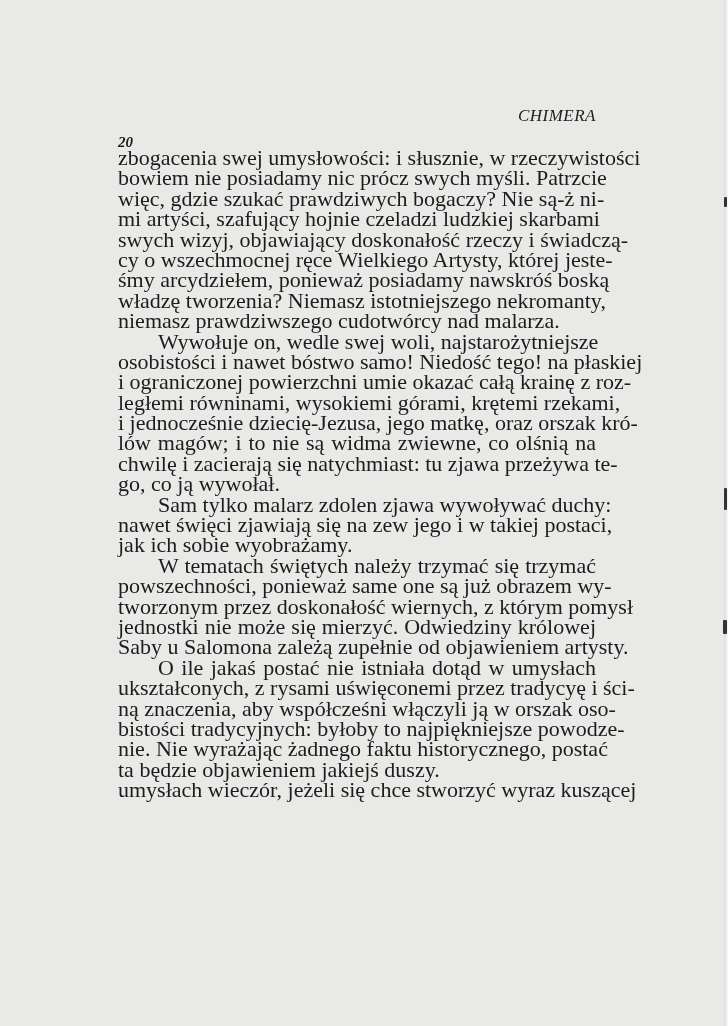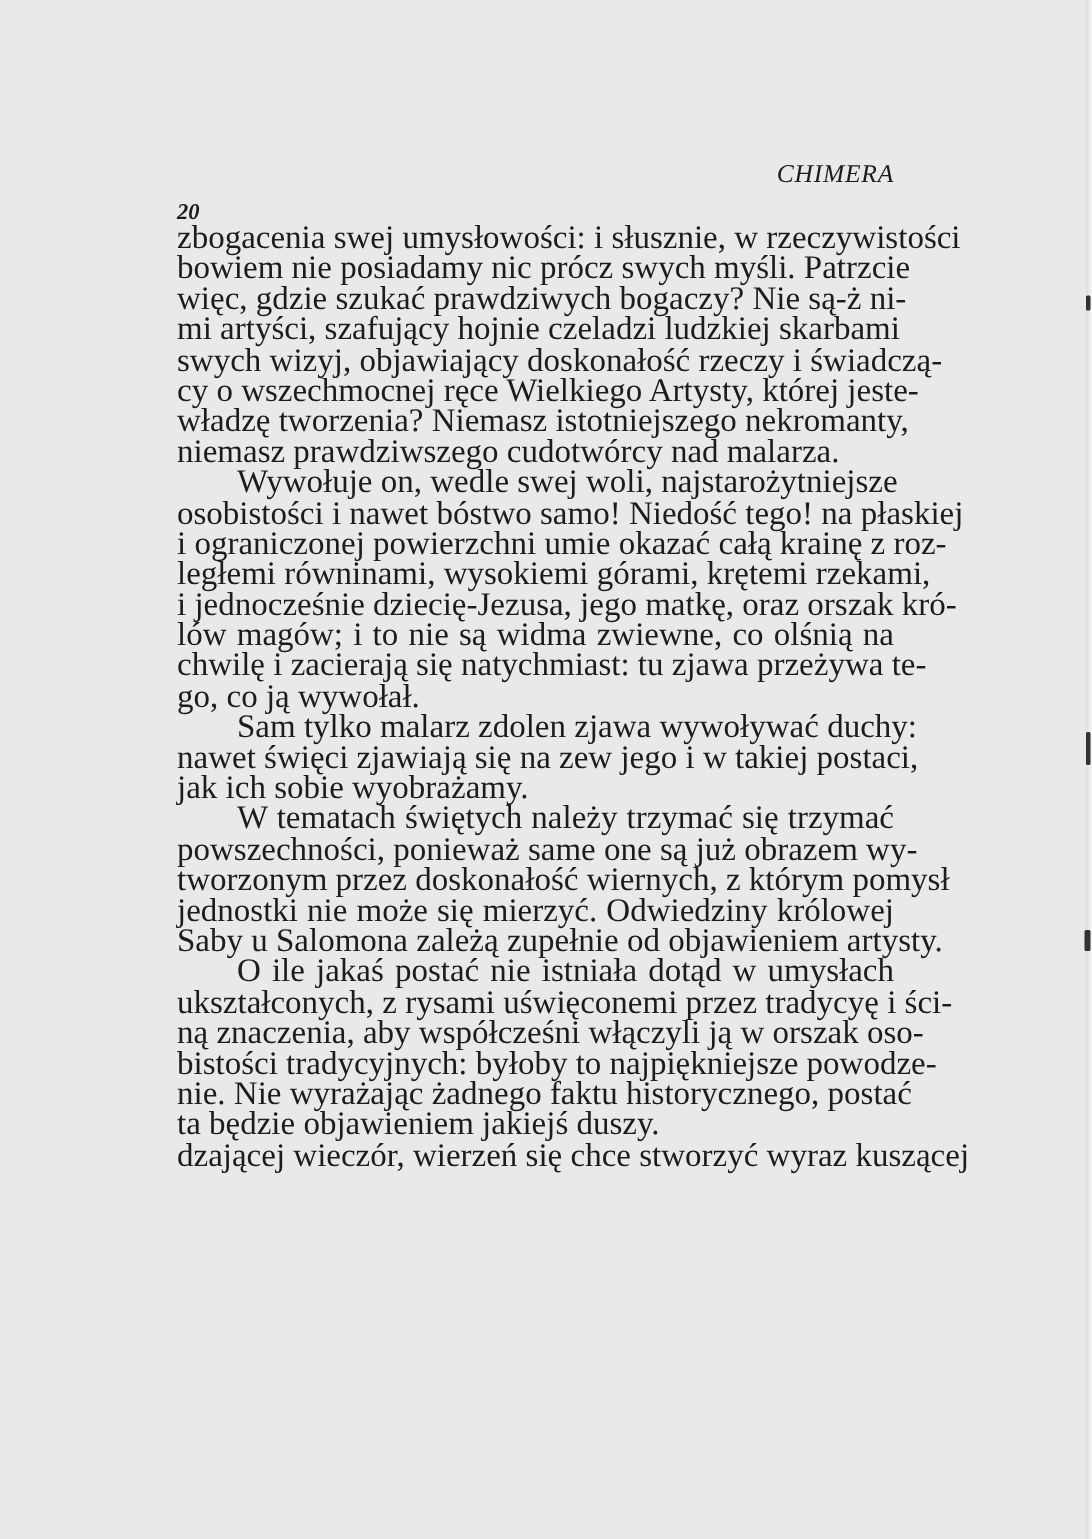--- a/index.html
+++ b/index.html
@@ -47,20 +47,21 @@
     <span class="running-title">CHIMERA</span>
   </div>
 
   <div class="body-text" id="body-text">
       <div class="line">zbogacenia swej umysłowości: i słusznie, w rzeczywistości</div>
       <div class="line">bowiem nie posiadamy nic prócz swych myśli. Patrzcie</div>
       <div class="line">więc, gdzie szukać prawdziwych bogaczy? Nie są-ż ni-</div>
       <div class="line">mi artyści, szafujący hojnie czeladzi ludzkiej skarbami</div>
       <div class="line">swych wizyj, objawiający doskonałość rzeczy i świadczą-</div>
       <div class="line">cy o wszechmocnej ręce Wielkiego Artysty, której jeste-</div>
+      <div class="line">śmy arcydziełem, ponieważ posiadamy nawskróś boską</div>
       <div class="line">władzę tworzenia? Niemasz istotniejszego nekromanty,</div>
       <div class="line last">niemasz prawdziwszego cudotwórcy nad malarza.</div>
       <div class="line indent">Wywołuje on, wedle swej woli, najstarożytniejsze</div>
       <div class="line">osobistości i nawet bóstwo samo! Niedość tego! na płaskiej</div>
       <div class="line">i ograniczonej powierzchni umie okazać całą krainę z roz-</div>
       <div class="line">ległemi równinami, wysokiemi górami, krętemi rzekami,</div>
       <div class="line">i jednocześnie dziecię-Jezusa, jego matkę, oraz orszak kró-</div>
       <div class="line">lów magów; i to nie są widma zwiewne, co olśnią na</div>
       <div class="line">chwilę i zacierają się natychmiast: tu zjawa przeżywa te-</div>
       <div class="line last">go, co ją wywołał.</div>
@@ -71,19 +72,19 @@
       <div class="line">powszechności, ponieważ same one są już obrazem wy-</div>
       <div class="line">tworzonym przez doskonałość wiernych, z którym pomysł</div>
       <div class="line">jednostki nie może się mierzyć. Odwiedziny królowej</div>
       <div class="line">Saby u Salomona zależą zupełnie od objawieniem artysty.</div>
       <div class="line indent">O ile jakaś postać nie istniała dotąd w umysłach</div>
       <div class="line">ukształconych, z rysami uświęconemi przez tradycyę i ści-</div>
       <div class="line">ną znaczenia, aby współcześni włączyli ją w orszak oso-</div>
       <div class="line">bistości tradycyjnych: byłoby to najpiękniejsze powodze-</div>
       <div class="line">nie. Nie wyrażając żadnego faktu historycznego, postać</div>
       <div class="line last">ta będzie objawieniem jakiejś duszy.</div>
-      <div class="line">dzającej wieczór, wierzeń się chce stworzyć wyraz kuszącej</div>
+      <div class="line">umysłach wieczór, jeżeli się chce stworzyć wyraz kuszącej</div>
     </div>
 
   <span class="mark" style="left:724px;top:197px;width:3px;height:10px;"></span>
   <span class="mark" style="left:724px;top:488px;width:3px;height:22px;"></span>
   <span class="mark" style="left:723px;top:620px;width:4px;height:14px;"></span>
 </div>
 
 </body></html>

